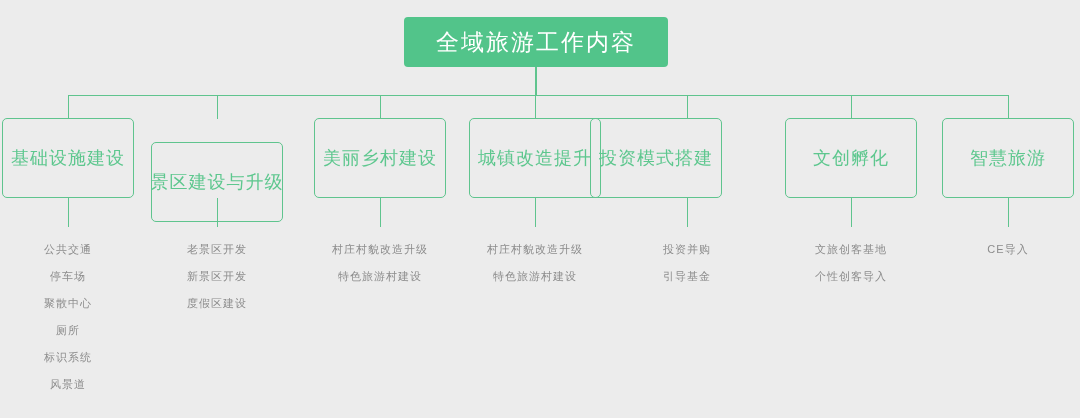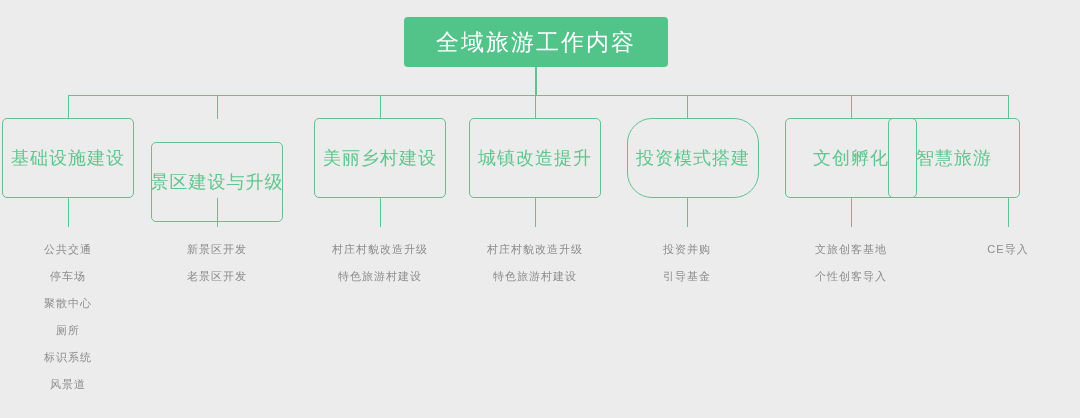--- a/index.html
+++ b/index.html
@@ -107,61 +107,62 @@
         <div class="leaf-item">厕所</div>
         <div class="leaf-item">标识系统</div>
         <div class="leaf-item">风景道</div>
       </div>
       <div class="vline" style="left: 217px; top: 95px; height: 24px;"></div>
       <div class="node-box" style="left: 151px; margin-top: 24px;">
         <span>景区建设与升级</span>
       </div>
       <div class="vline" style="left: 217px; top: 198px; height: 29px;"></div>
       <div class="leaf-list" style="left: 217px;">
+        <div class="leaf-item">老景区开发</div>
         <div class="leaf-item">新景区开发</div>
-        <div class="leaf-item">老景区开发</div>
+        <div class="leaf-item">度假区建设</div>
       </div>
       <div class="vline" style="left: 380px; top: 95px; height: 24px;"></div>
       <div class="node-box" style="left: 314px;">
         <span>美丽乡村建设</span>
       </div>
       <div class="vline" style="left: 380px; top: 198px; height: 29px;"></div>
       <div class="leaf-list" style="left: 380px;">
         <div class="leaf-item">村庄村貌改造升级</div>
         <div class="leaf-item">特色旅游村建设</div>
       </div>
       <div class="vline" style="left: 535px; top: 95px; height: 24px;"></div>
       <div class="node-box" style="left: 469px;">
         <span>城镇改造提升</span>
       </div>
       <div class="vline" style="left: 535px; top: 198px; height: 29px;"></div>
       <div class="leaf-list" style="left: 535px;">
         <div class="leaf-item">村庄村貌改造升级</div>
         <div class="leaf-item">特色旅游村建设</div>
       </div>
       <div class="vline" style="left: 687px; top: 95px; height: 24px;"></div>
-      <div class="node-box" style="left: 627px; border-radius: 25px;">
+      <div class="node-box" style="left: 590px;">
         <span>投资模式搭建</span>
       </div>
       <div class="vline" style="left: 687px; top: 198px; height: 29px;"></div>
       <div class="leaf-list" style="left: 687px;">
         <div class="leaf-item">投资并购</div>
         <div class="leaf-item">引导基金</div>
       </div>
       <div class="vline" style="left: 851px; top: 95px; height: 24px;"></div>
       <div class="node-box" style="left: 785px;">
         <span>文创孵化</span>
       </div>
       <div class="vline" style="left: 851px; top: 198px; height: 29px;"></div>
       <div class="leaf-list" style="left: 851px;">
         <div class="leaf-item">文旅创客基地</div>
         <div class="leaf-item">个性创客导入</div>
       </div>
       <div class="vline" style="left: 1008px; top: 95px; height: 24px;"></div>
-      <div class="node-box" style="left: 888px;">
+      <div class="node-box" style="left: 942px;">
         <span>智慧旅游</span>
       </div>
       <div class="vline" style="left: 1008px; top: 198px; height: 29px;"></div>
       <div class="leaf-list" style="left: 1008px;">
         <div class="leaf-item">CE导入</div>
       </div>
     </div>
 </div>
 
 </body></html>

